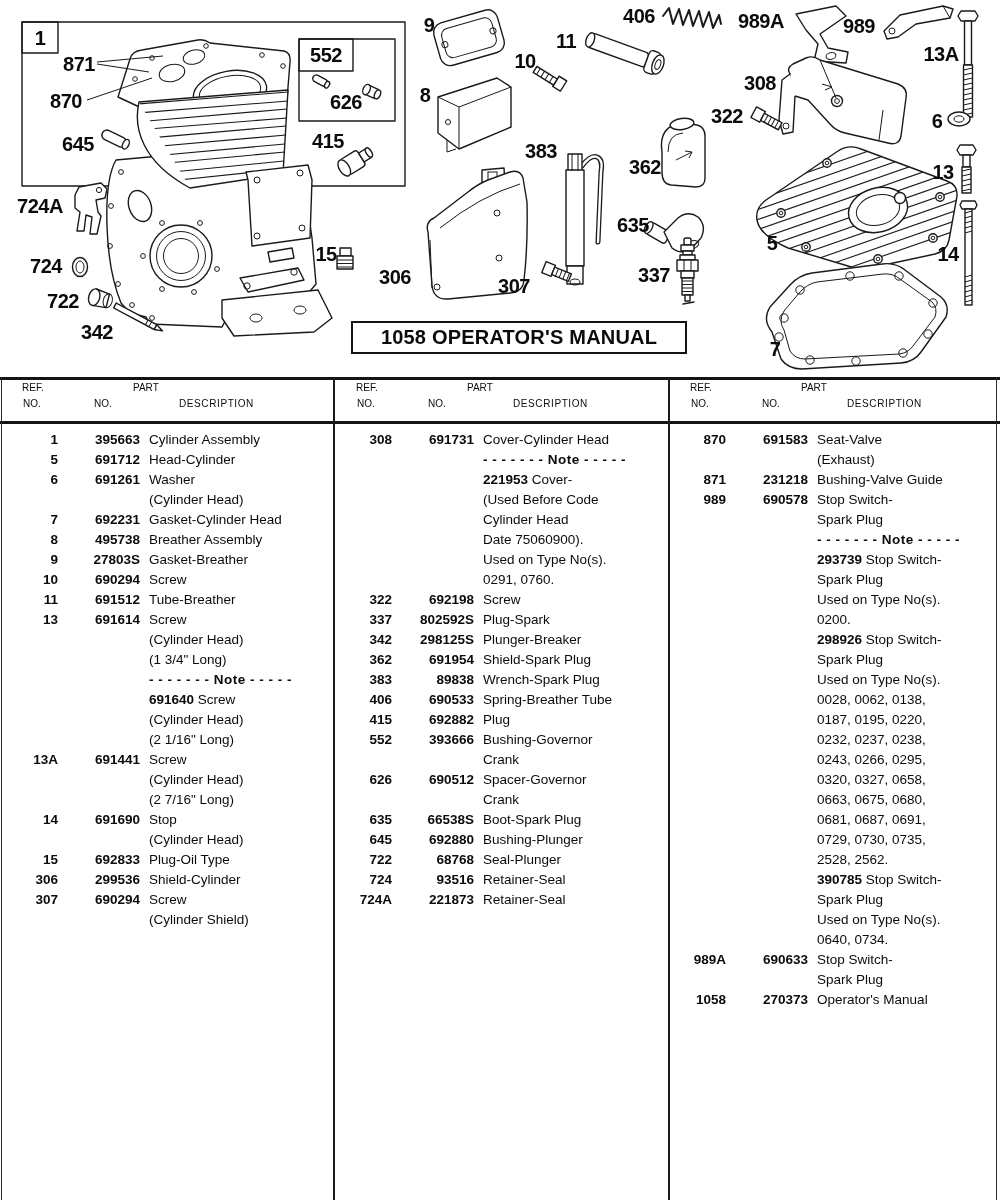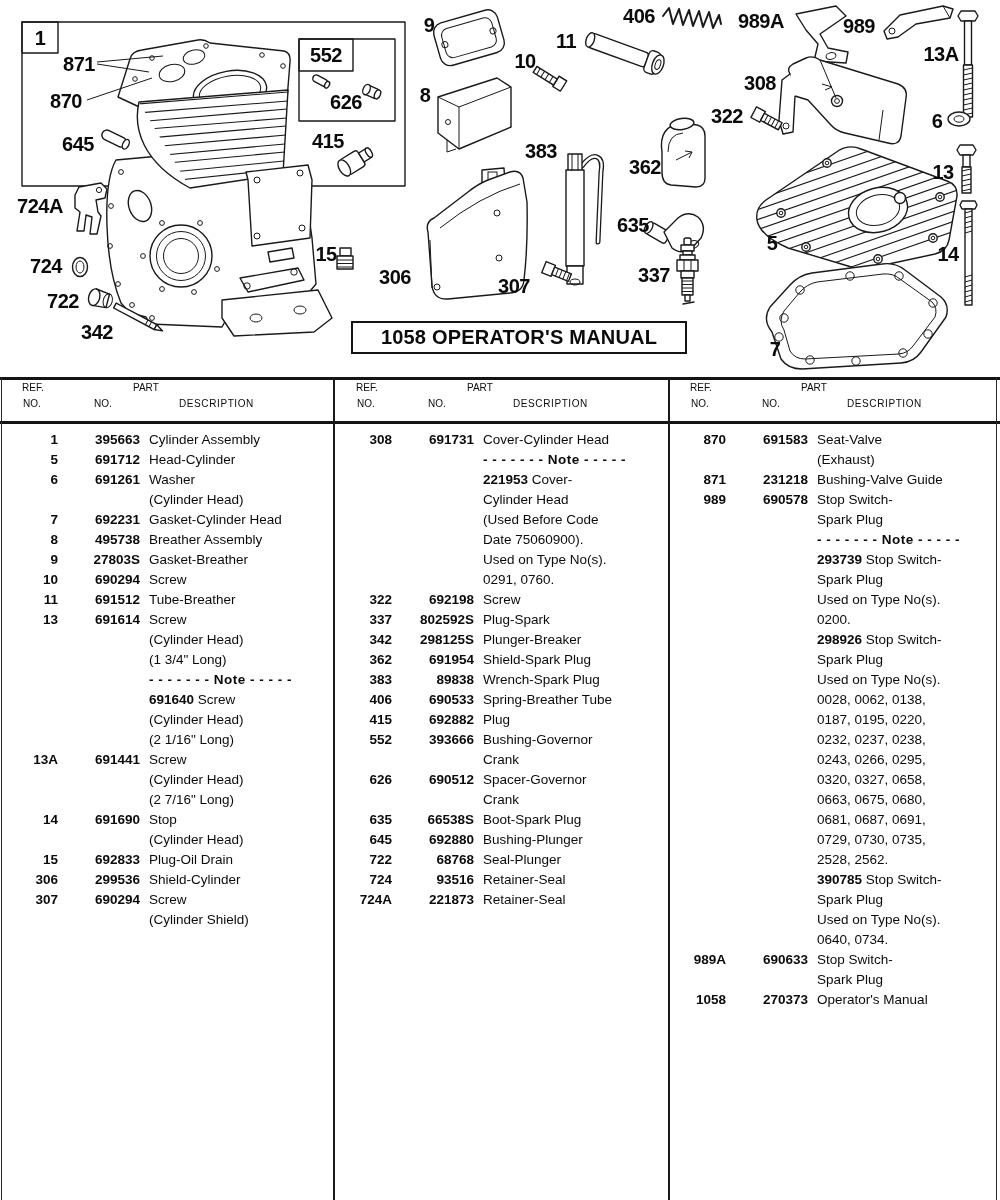--- a/index.html
+++ b/index.html
@@ -551,21 +551,21 @@
       <span class="desc">Stop</span>
     </div>
     <div class="pl">
       <span class="ref"></span>
       <span class="part"></span>
       <span class="desc">(Cylinder Head)</span>
     </div>
     <div class="pl">
       <span class="ref">15</span>
       <span class="part">692833</span>
-      <span class="desc">Plug-Oil Drain</span>
+      <span class="desc">Plug-Oil Type</span>
     </div>
     <div class="pl">
       <span class="ref">306</span>
       <span class="part">299536</span>
       <span class="desc">Shield-Cylinder</span>
     </div>
     <div class="pl">
       <span class="ref">307</span>
       <span class="part">690294</span>
       <span class="desc">Screw</span>
@@ -588,26 +588,26 @@
       <span class="desc">- - - - - - -  Note  - - - - -</span>
     </div>
     <div class="pl">
       <span class="ref"></span>
       <span class="part"></span>
       <span class="desc"><b>221953</b> Cover-</span>
     </div>
     <div class="pl">
       <span class="ref"></span>
       <span class="part"></span>
+      <span class="desc">(Used Before Code</span>
+    </div>
+    <div class="pl">
+      <span class="ref"></span>
+      <span class="part"></span>
       <span class="desc">Cylinder Head</span>
-    </div>
-    <div class="pl">
-      <span class="ref"></span>
-      <span class="part"></span>
-      <span class="desc">(Used Before Code</span>
     </div>
     <div class="pl">
       <span class="ref"></span>
       <span class="part"></span>
       <span class="desc">Date 75060900).</span>
     </div>
     <div class="pl">
       <span class="ref"></span>
       <span class="part"></span>
       <span class="desc">Used on Type No(s).</span>

